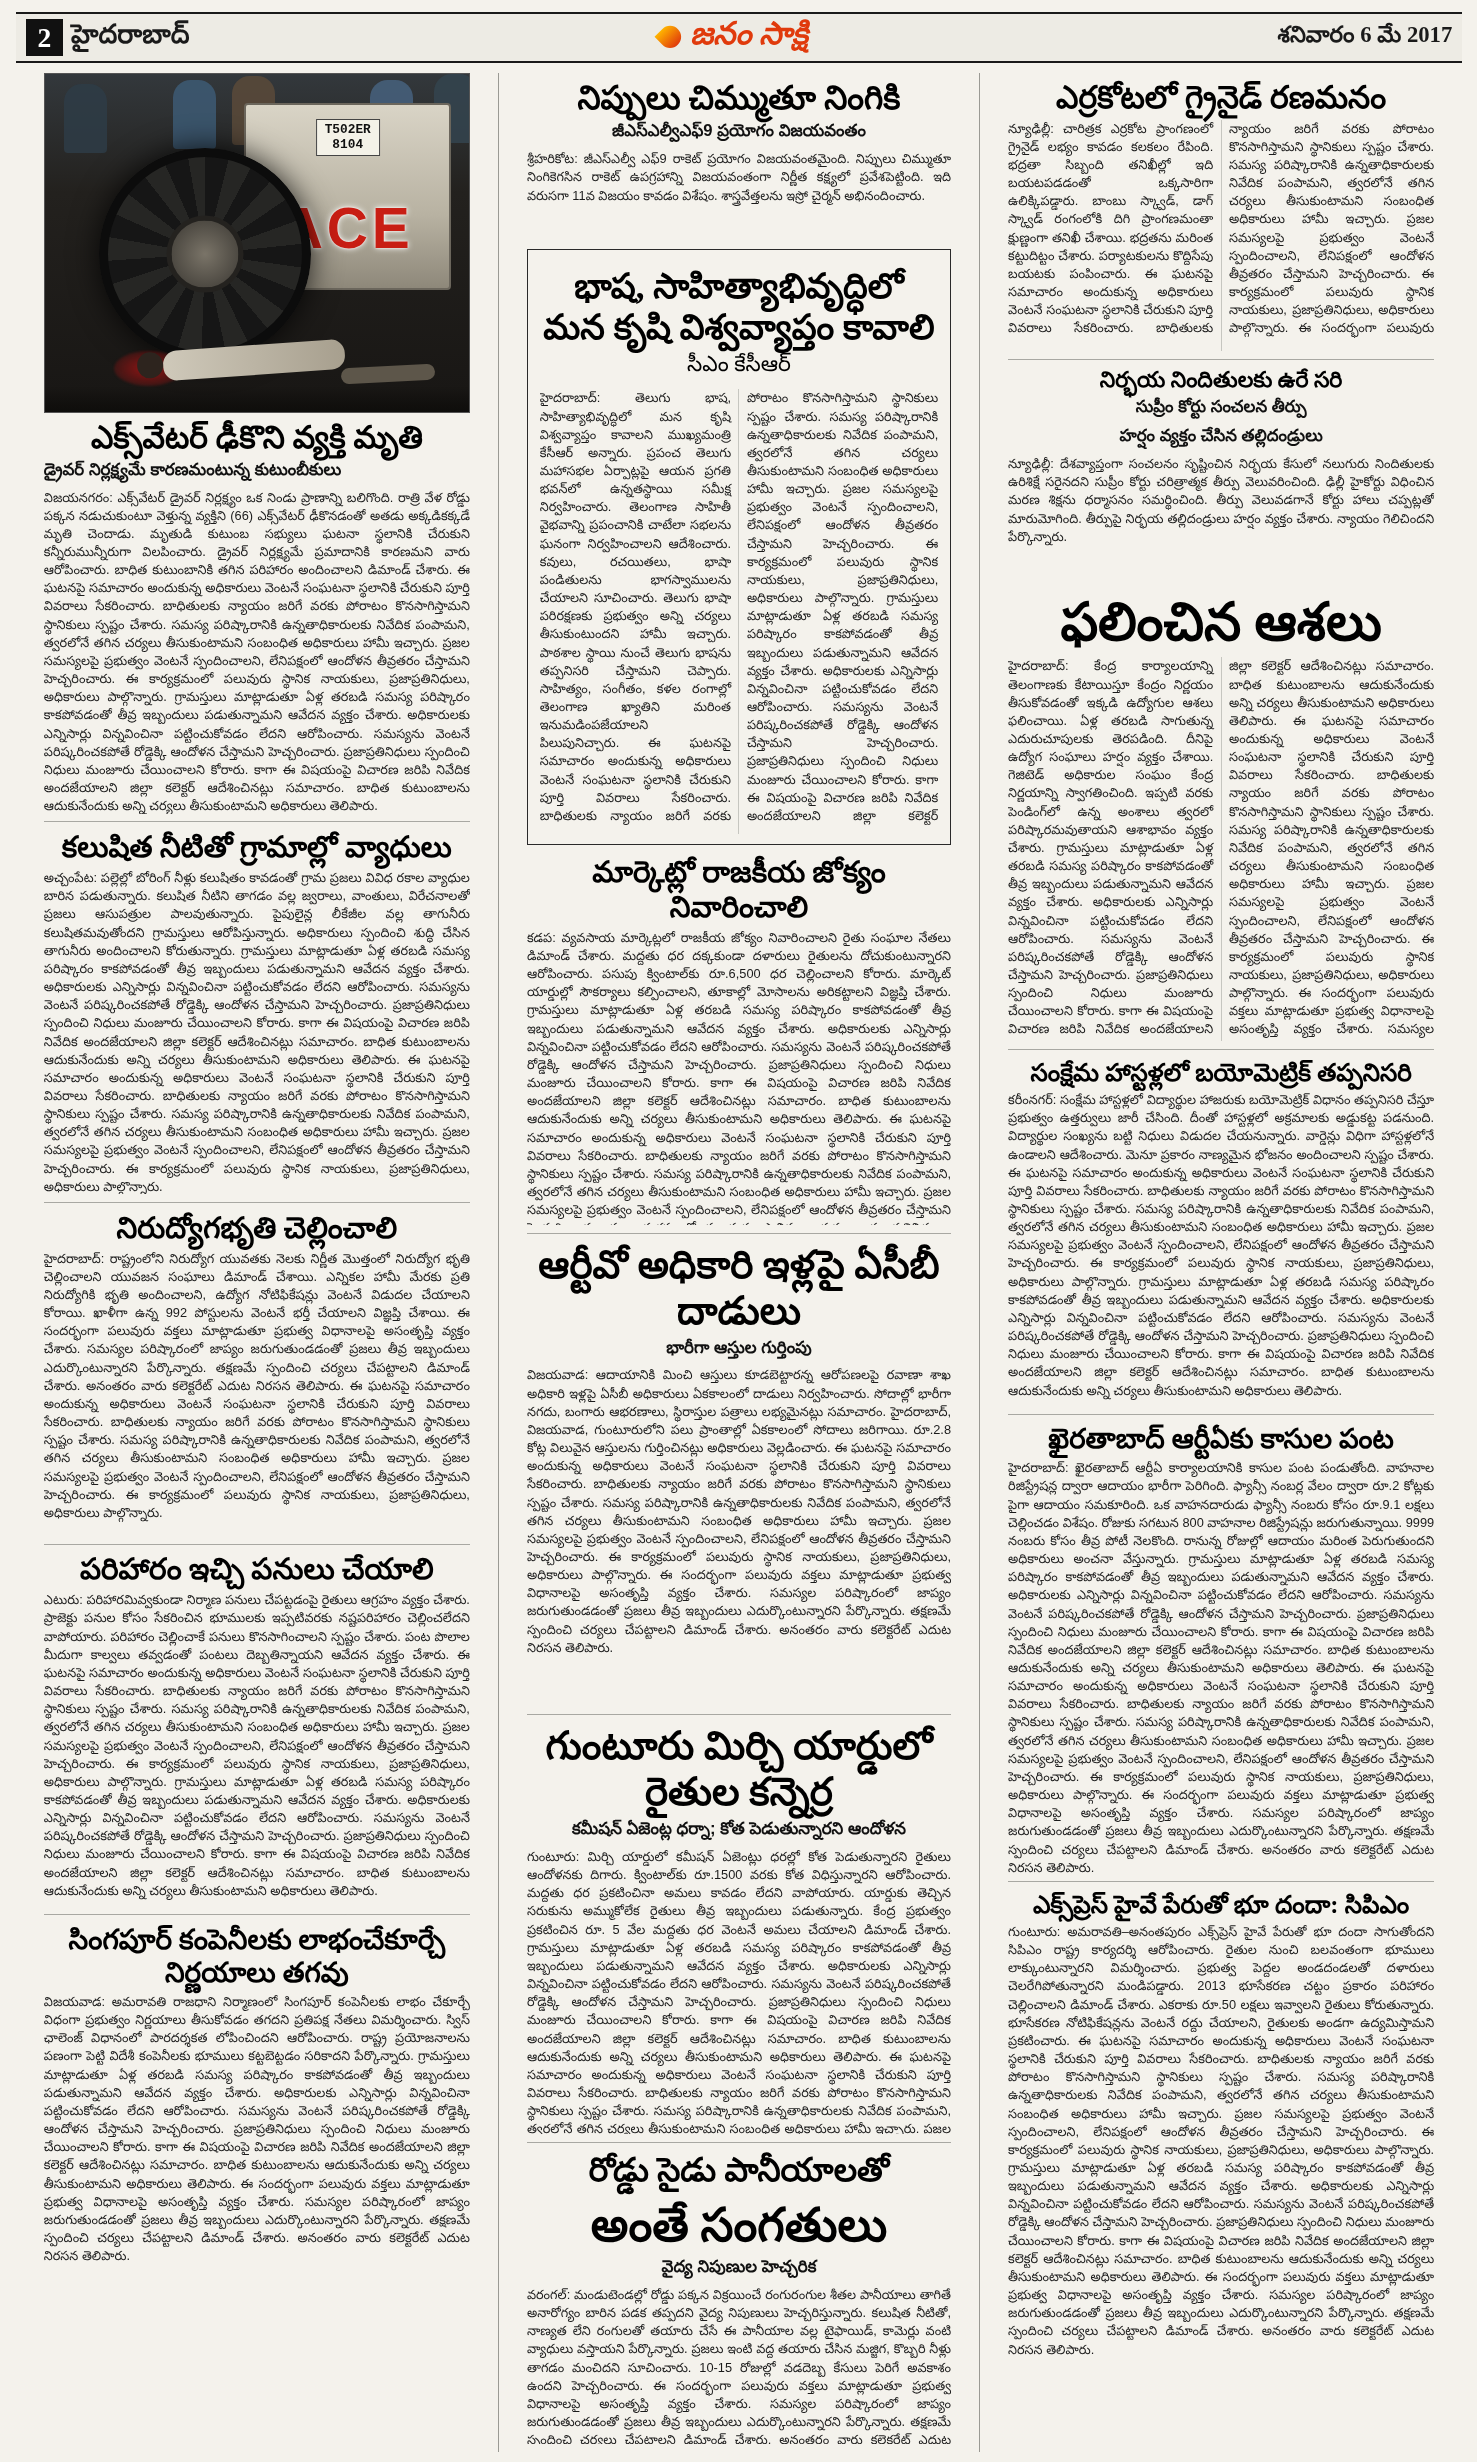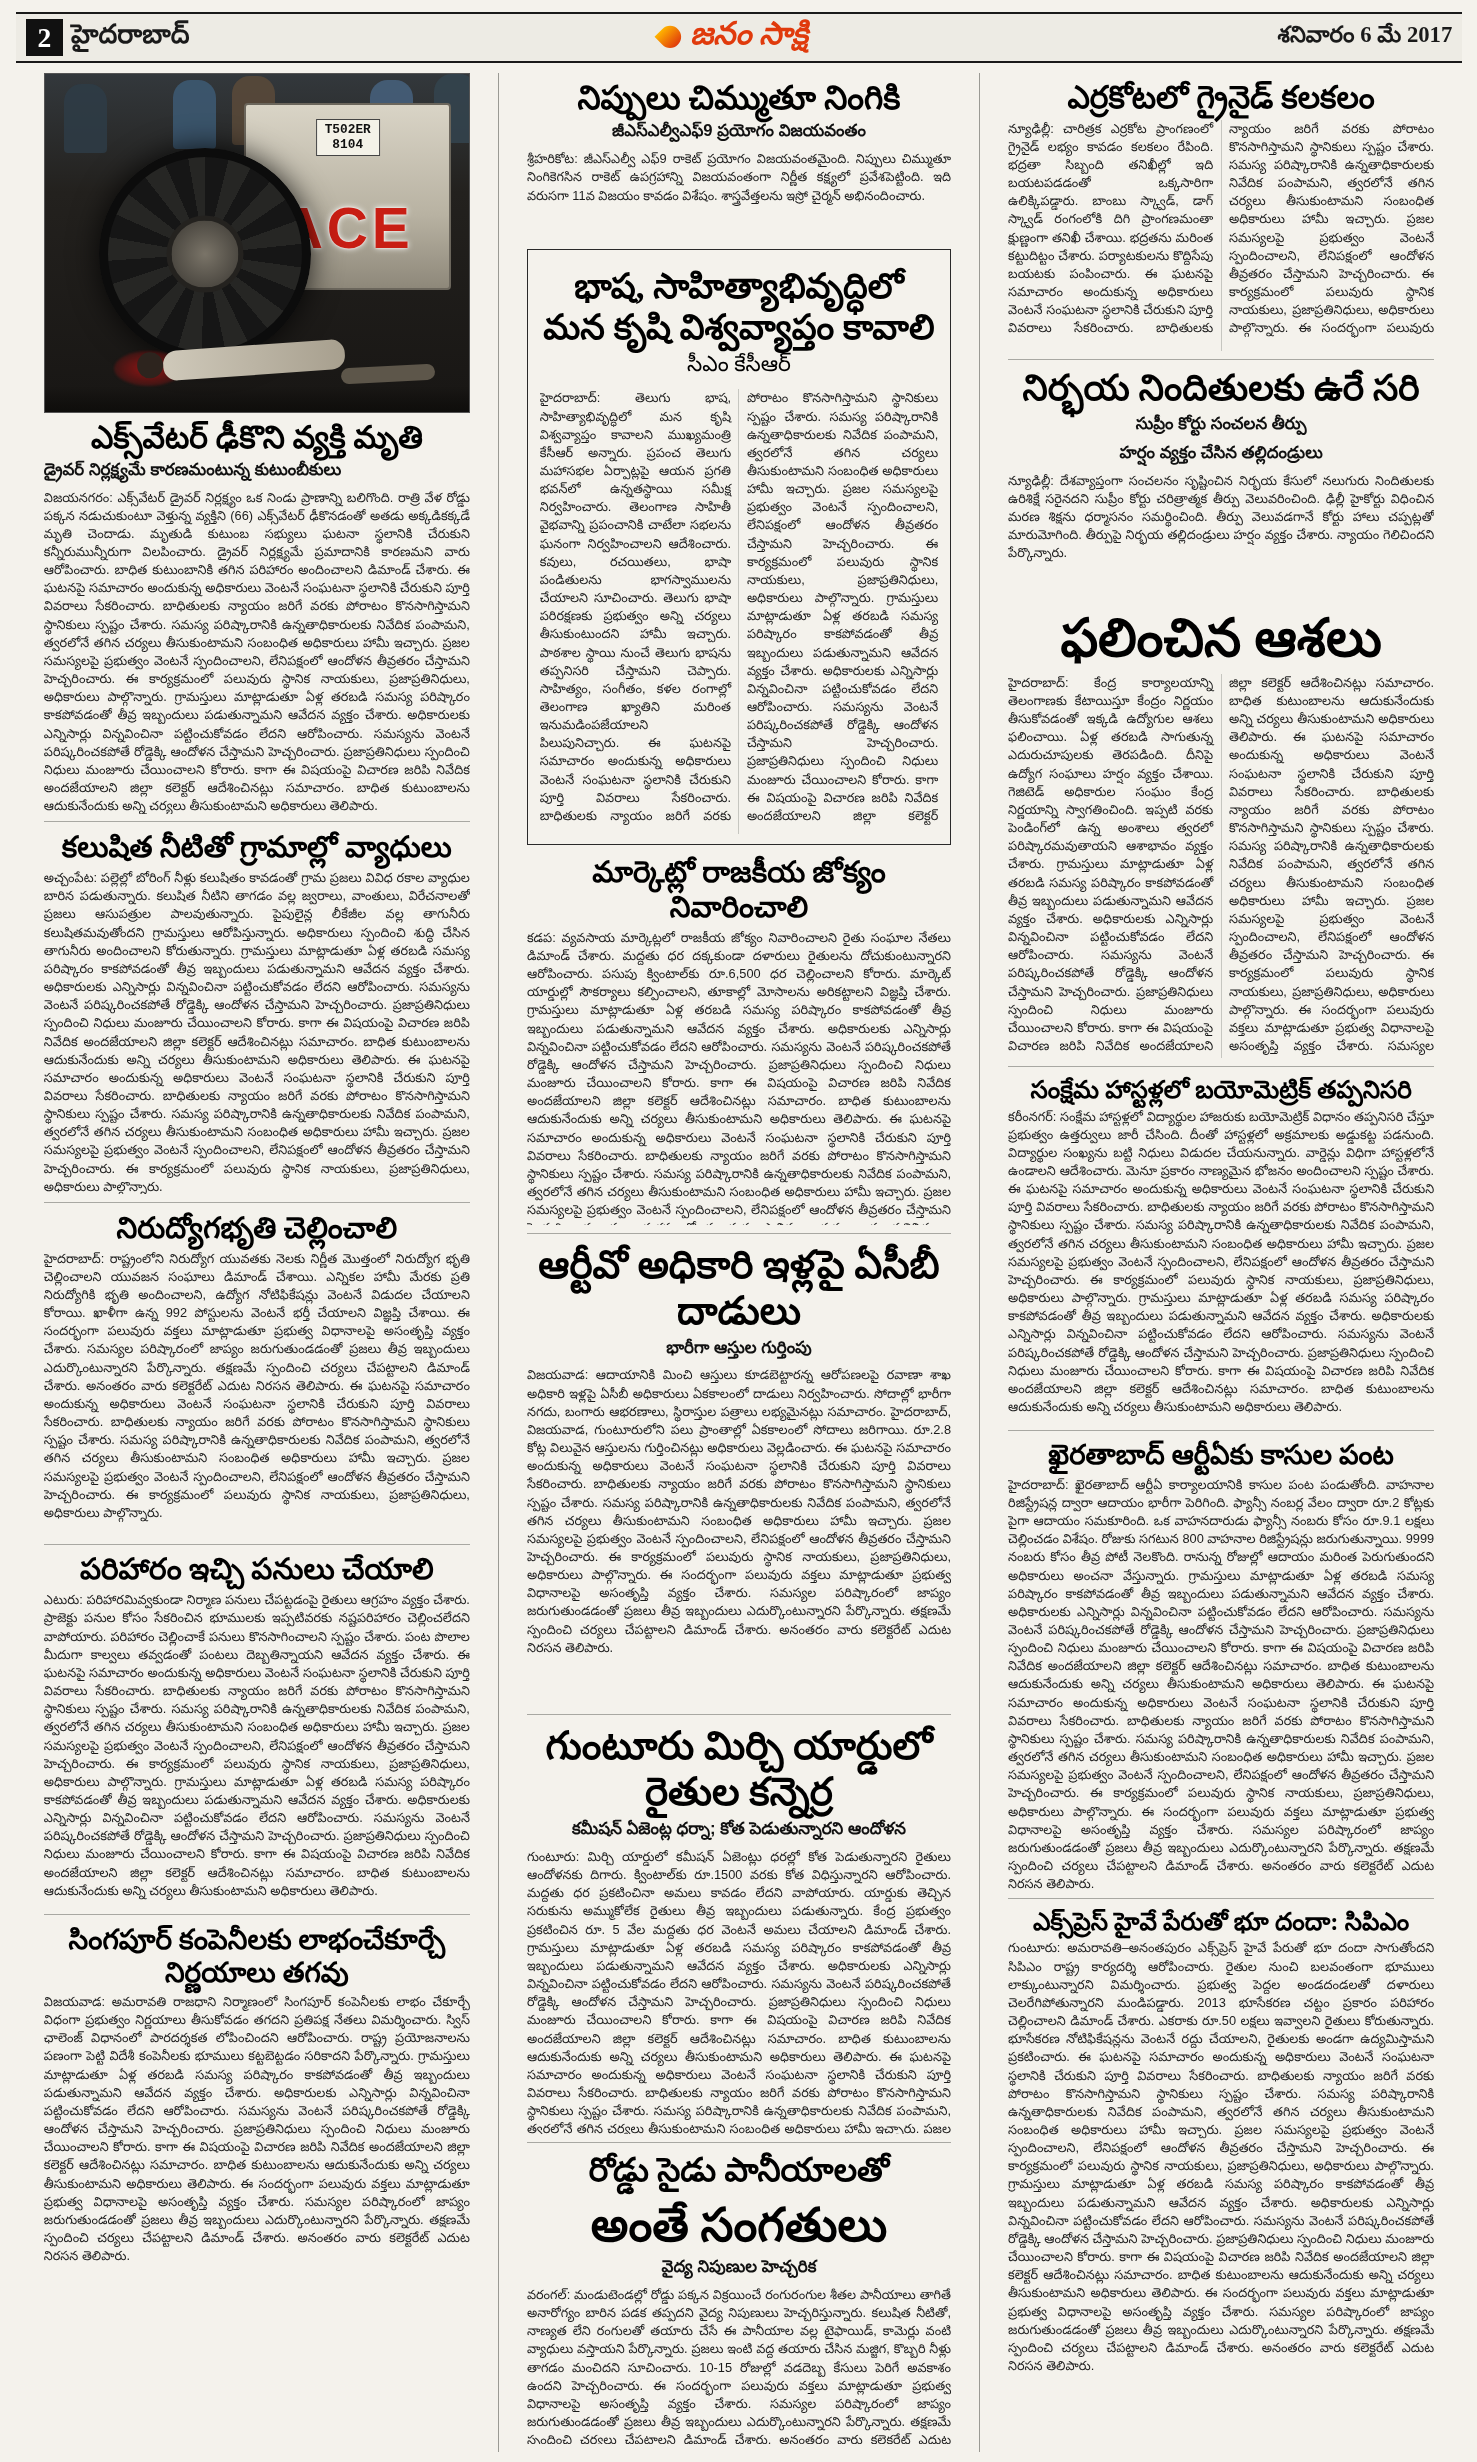--- a/index.html
+++ b/index.html
@@ -304,32 +304,32 @@
           <span>వరంగల్: మండుటెండల్లో రోడ్డు పక్కన విక్రయించే రంగురంగుల శీతల పానీయాలు తాగితే అనారోగ్యం బారిన పడక తప్పదని వైద్య నిపుణులు హెచ్చరిస్తున్నారు. కలుషిత నీటితో, నాణ్యత లేని రంగులతో తయారు చేసే ఈ పానీయాల వల్ల టైఫాయిడ్, కామెర్లు వంటి వ్యాధులు వస్తాయని పేర్కొన్నారు. ప్రజలు ఇంటి వద్ద తయారు చేసిన మజ్జిగ, కొబ్బరి నీళ్లు తాగడం మంచిదని సూచించారు. 10-15 రోజుల్లో వడదెబ్బ కేసులు పెరిగే అవకాశం ఉందని హెచ్చరించారు.</span>
           <span>ఈ సందర్భంగా పలువురు వక్తలు మాట్లాడుతూ ప్రభుత్వ విధానాలపై అసంతృప్తి వ్యక్తం చేశారు. సమస్యల పరిష్కారంలో జాప్యం జరుగుతుండడంతో ప్రజలు తీవ్ర ఇబ్బందులు ఎదుర్కొంటున్నారని పేర్కొన్నారు. తక్షణమే స్పందించి చర్యలు చేపట్టాలని డిమాండ్ చేశారు. అనంతరం వారు కలెక్టరేట్ ఎదుట నిరసన తెలిపారు.</span>
         </div>
       </article>
 
     </section>
 
     <section class="col">
 
       <article class="story">
-        <h2 class="headline" style="font-size:31.5px">ఎర్రకోటలో గ్రైనైడ్ కలకలం</h2>
+        <h2 class="headline" style="font-size:31.5px">ఎర్రకోటలో గ్రైనైడ్ రణమనం</h2>
         <div class="body two-col" style="height:231px">
           <span>న్యూఢిల్లీ: చారిత్రక ఎర్రకోట ప్రాంగణంలో గ్రైనైడ్ లభ్యం కావడం కలకలం రేపింది. భద్రతా సిబ్బంది తనిఖీల్లో ఇది బయటపడడంతో ఒక్కసారిగా ఉలిక్కిపడ్డారు. బాంబు స్క్వాడ్, డాగ్ స్క్వాడ్ రంగంలోకి దిగి ప్రాంగణమంతా క్షుణ్ణంగా తనిఖీ చేశాయి. భద్రతను మరింత కట్టుదిట్టం చేశారు. పర్యాటకులను కొద్దిసేపు బయటకు పంపించారు.</span>
           <span>ఈ ఘటనపై సమాచారం అందుకున్న అధికారులు వెంటనే సంఘటనా స్థలానికి చేరుకుని పూర్తి వివరాలు సేకరించారు. బాధితులకు న్యాయం జరిగే వరకు పోరాటం కొనసాగిస్తామని స్థానికులు స్పష్టం చేశారు. సమస్య పరిష్కారానికి ఉన్నతాధికారులకు నివేదిక పంపామని, త్వరలోనే తగిన చర్యలు తీసుకుంటామని సంబంధిత అధికారులు హామీ ఇచ్చారు. ప్రజల సమస్యలపై ప్రభుత్వం వెంటనే స్పందించాలని, లేనిపక్షంలో ఆందోళన తీవ్రతరం చేస్తామని హెచ్చరించారు. ఈ కార్యక్రమంలో పలువురు స్థానిక నాయకులు, ప్రజాప్రతినిధులు, అధికారులు పాల్గొన్నారు.</span>
           <span>ఈ సందర్భంగా పలువురు వక్తలు మాట్లాడుతూ ప్రభుత్వ విధానాలపై అసంతృప్తి వ్యక్తం చేశారు. సమస్యల పరిష్కారంలో జాప్యం జరుగుతుండడంతో ప్రజలు తీవ్ర ఇబ్బందులు ఎదుర్కొంటున్నారని పేర్కొన్నారు. తక్షణమే స్పందించి చర్యలు చేపట్టాలని డిమాండ్ చేశారు. అనంతరం వారు కలెక్టరేట్ ఎదుట నిరసన తెలిపారు.</span>
         </div>
       </article>
 
       <div class="rule"></div>
 
       <article class="story">
-        <h2 class="headline" style="font-size:36px">నిర్భయ నిందితులకు ఉరే సరి</h2>
+        <h2 class="headline" style="font-size:22px">నిర్భయ నిందితులకు ఉరే సరి</h2>
         <div class="subhead">సుప్రీం కోర్టు సంచలన తీర్పు</div>
         <div class="subhead">హర్షం వ్యక్తం చేసిన తల్లిదండ్రులు</div>
         <div class="body" style="height:128px">
           <span>న్యూఢిల్లీ: దేశవ్యాప్తంగా సంచలనం సృష్టించిన నిర్భయ కేసులో నలుగురు నిందితులకు ఉరిశిక్షే సరైనదని సుప్రీం కోర్టు చరిత్రాత్మక తీర్పు వెలువరించింది. ఢిల్లీ హైకోర్టు విధించిన మరణ శిక్షను ధర్మాసనం సమర్థించింది. తీర్పు వెలువడగానే కోర్టు హాలు చప్పట్లతో మారుమోగింది. తీర్పుపై నిర్భయ తల్లిదండ్రులు హర్షం వ్యక్తం చేశారు. న్యాయం గెలిచిందని పేర్కొన్నారు.</span>
         </div>
       </article>
 
       <article class="story">
         <h2 class="headline" style="font-size:53px">ఫలించిన ఆశలు</h2>
         <div class="body two-col" style="height:384px">

